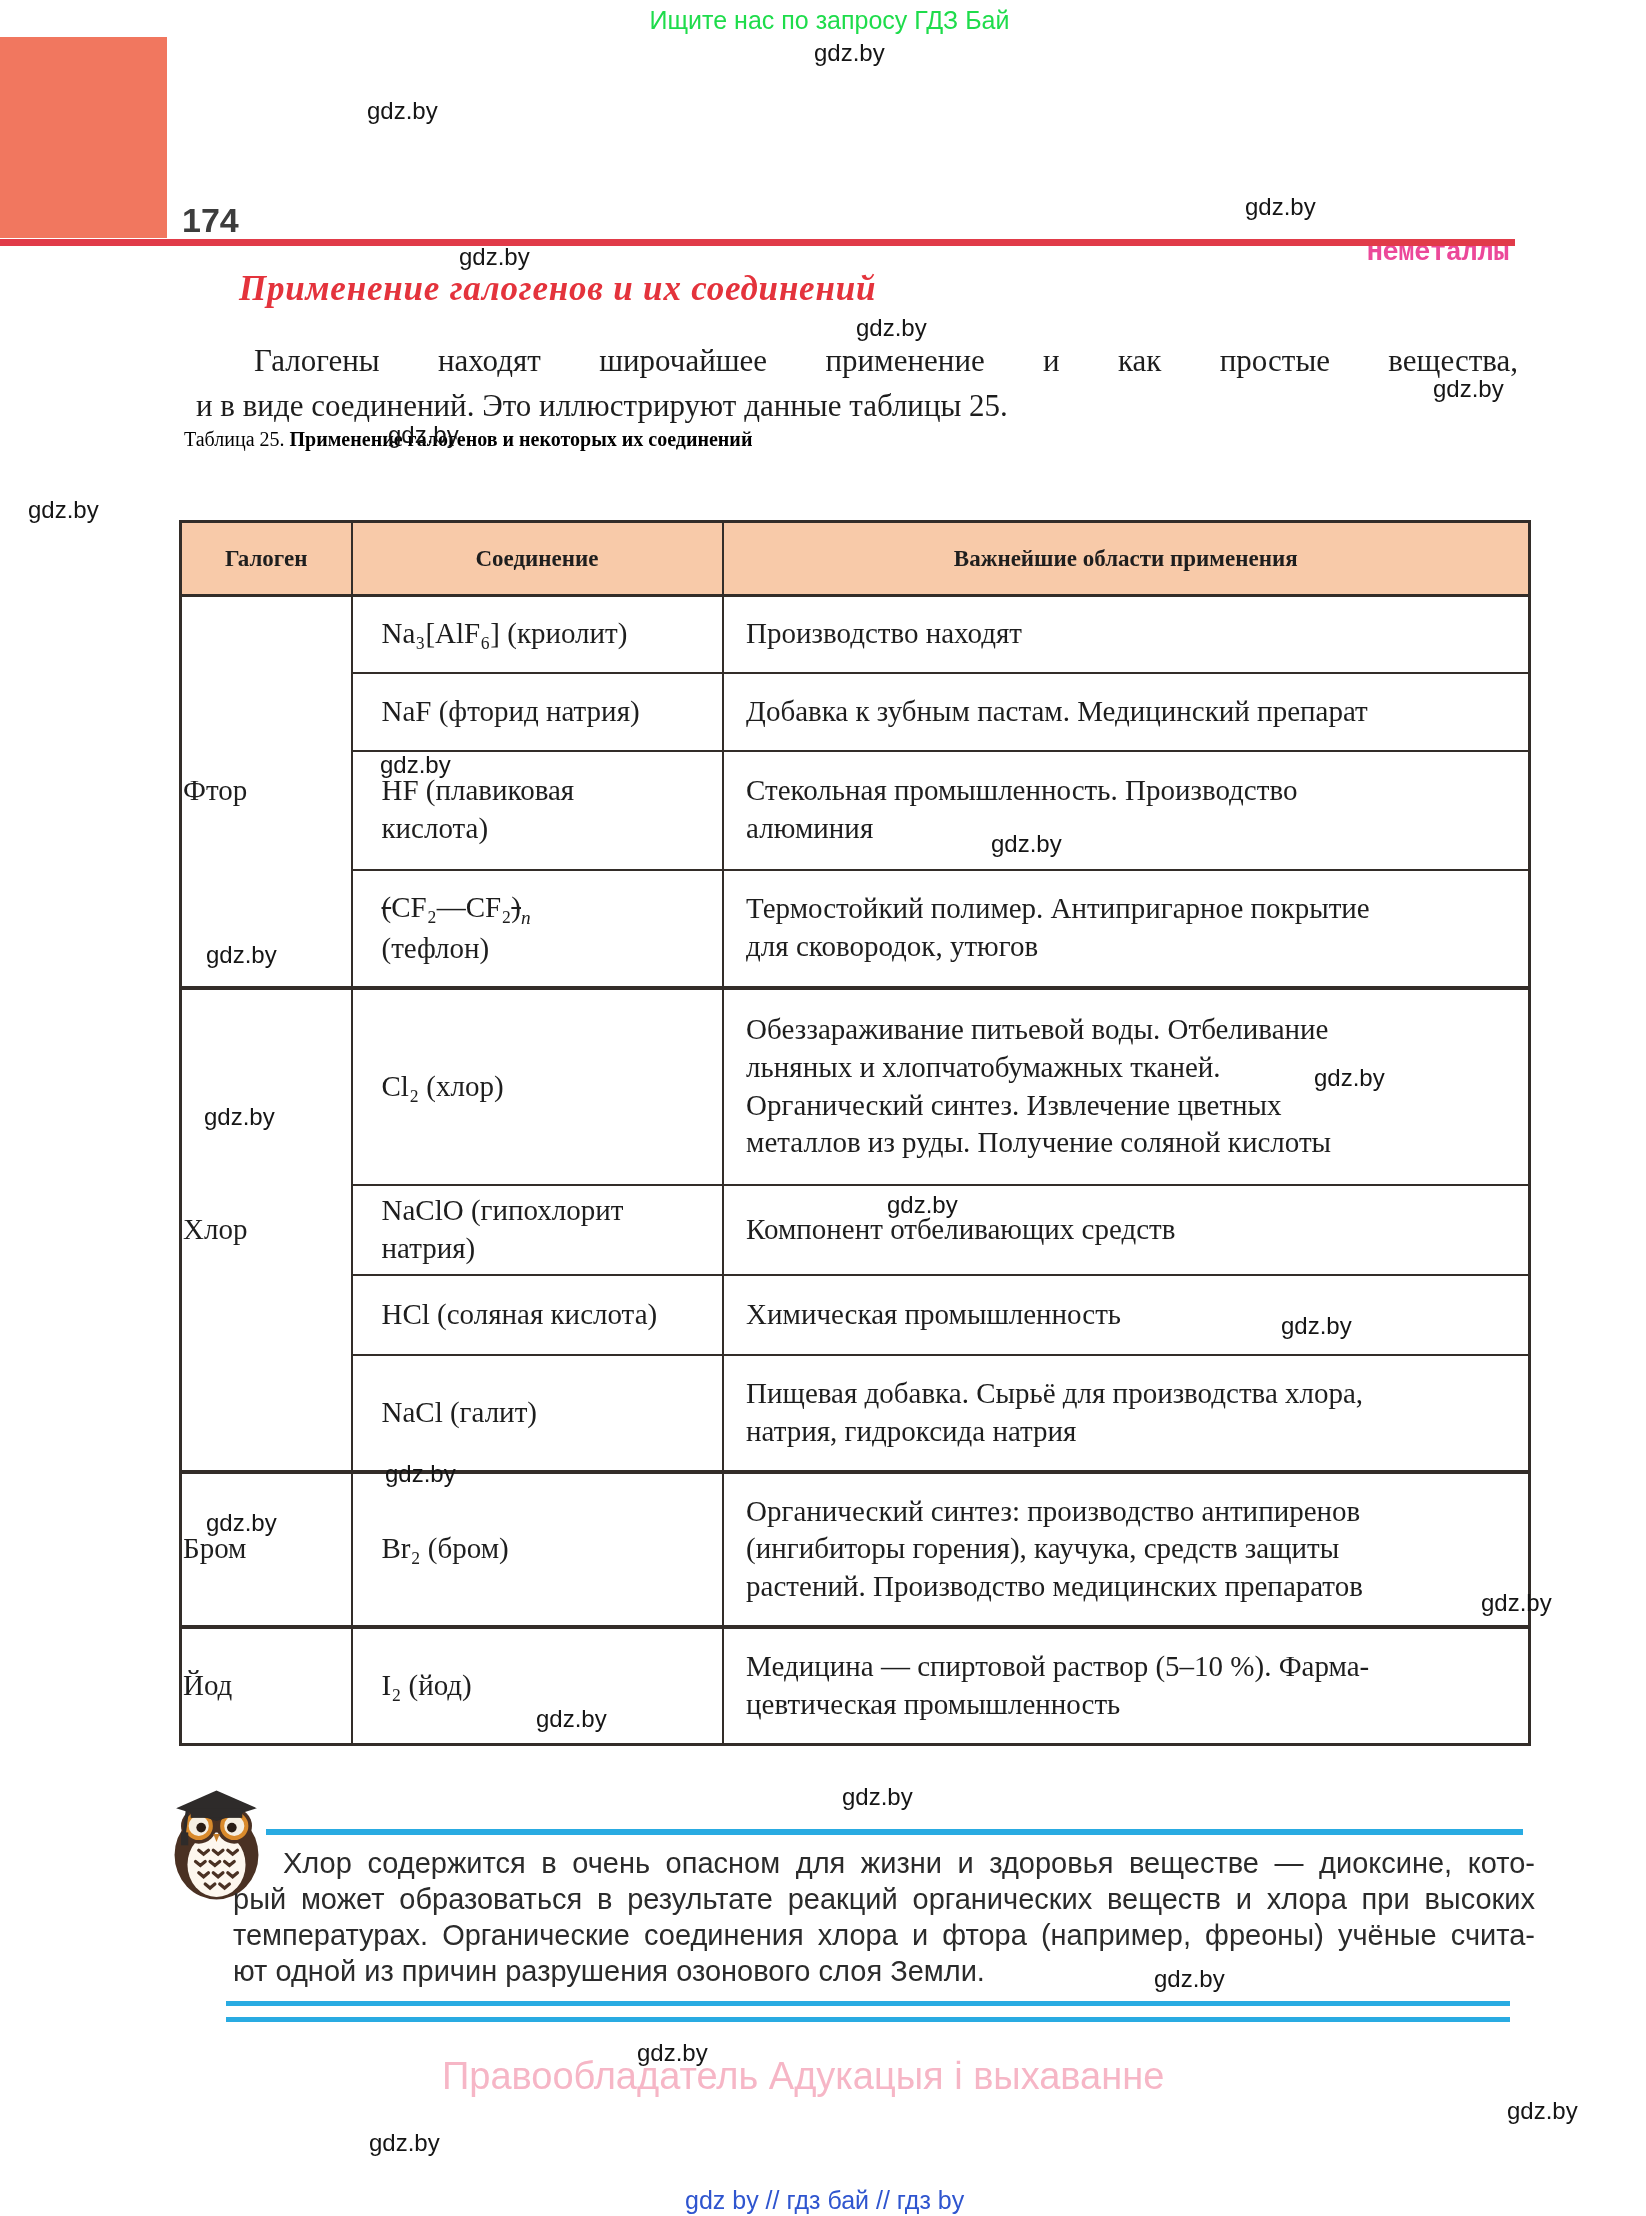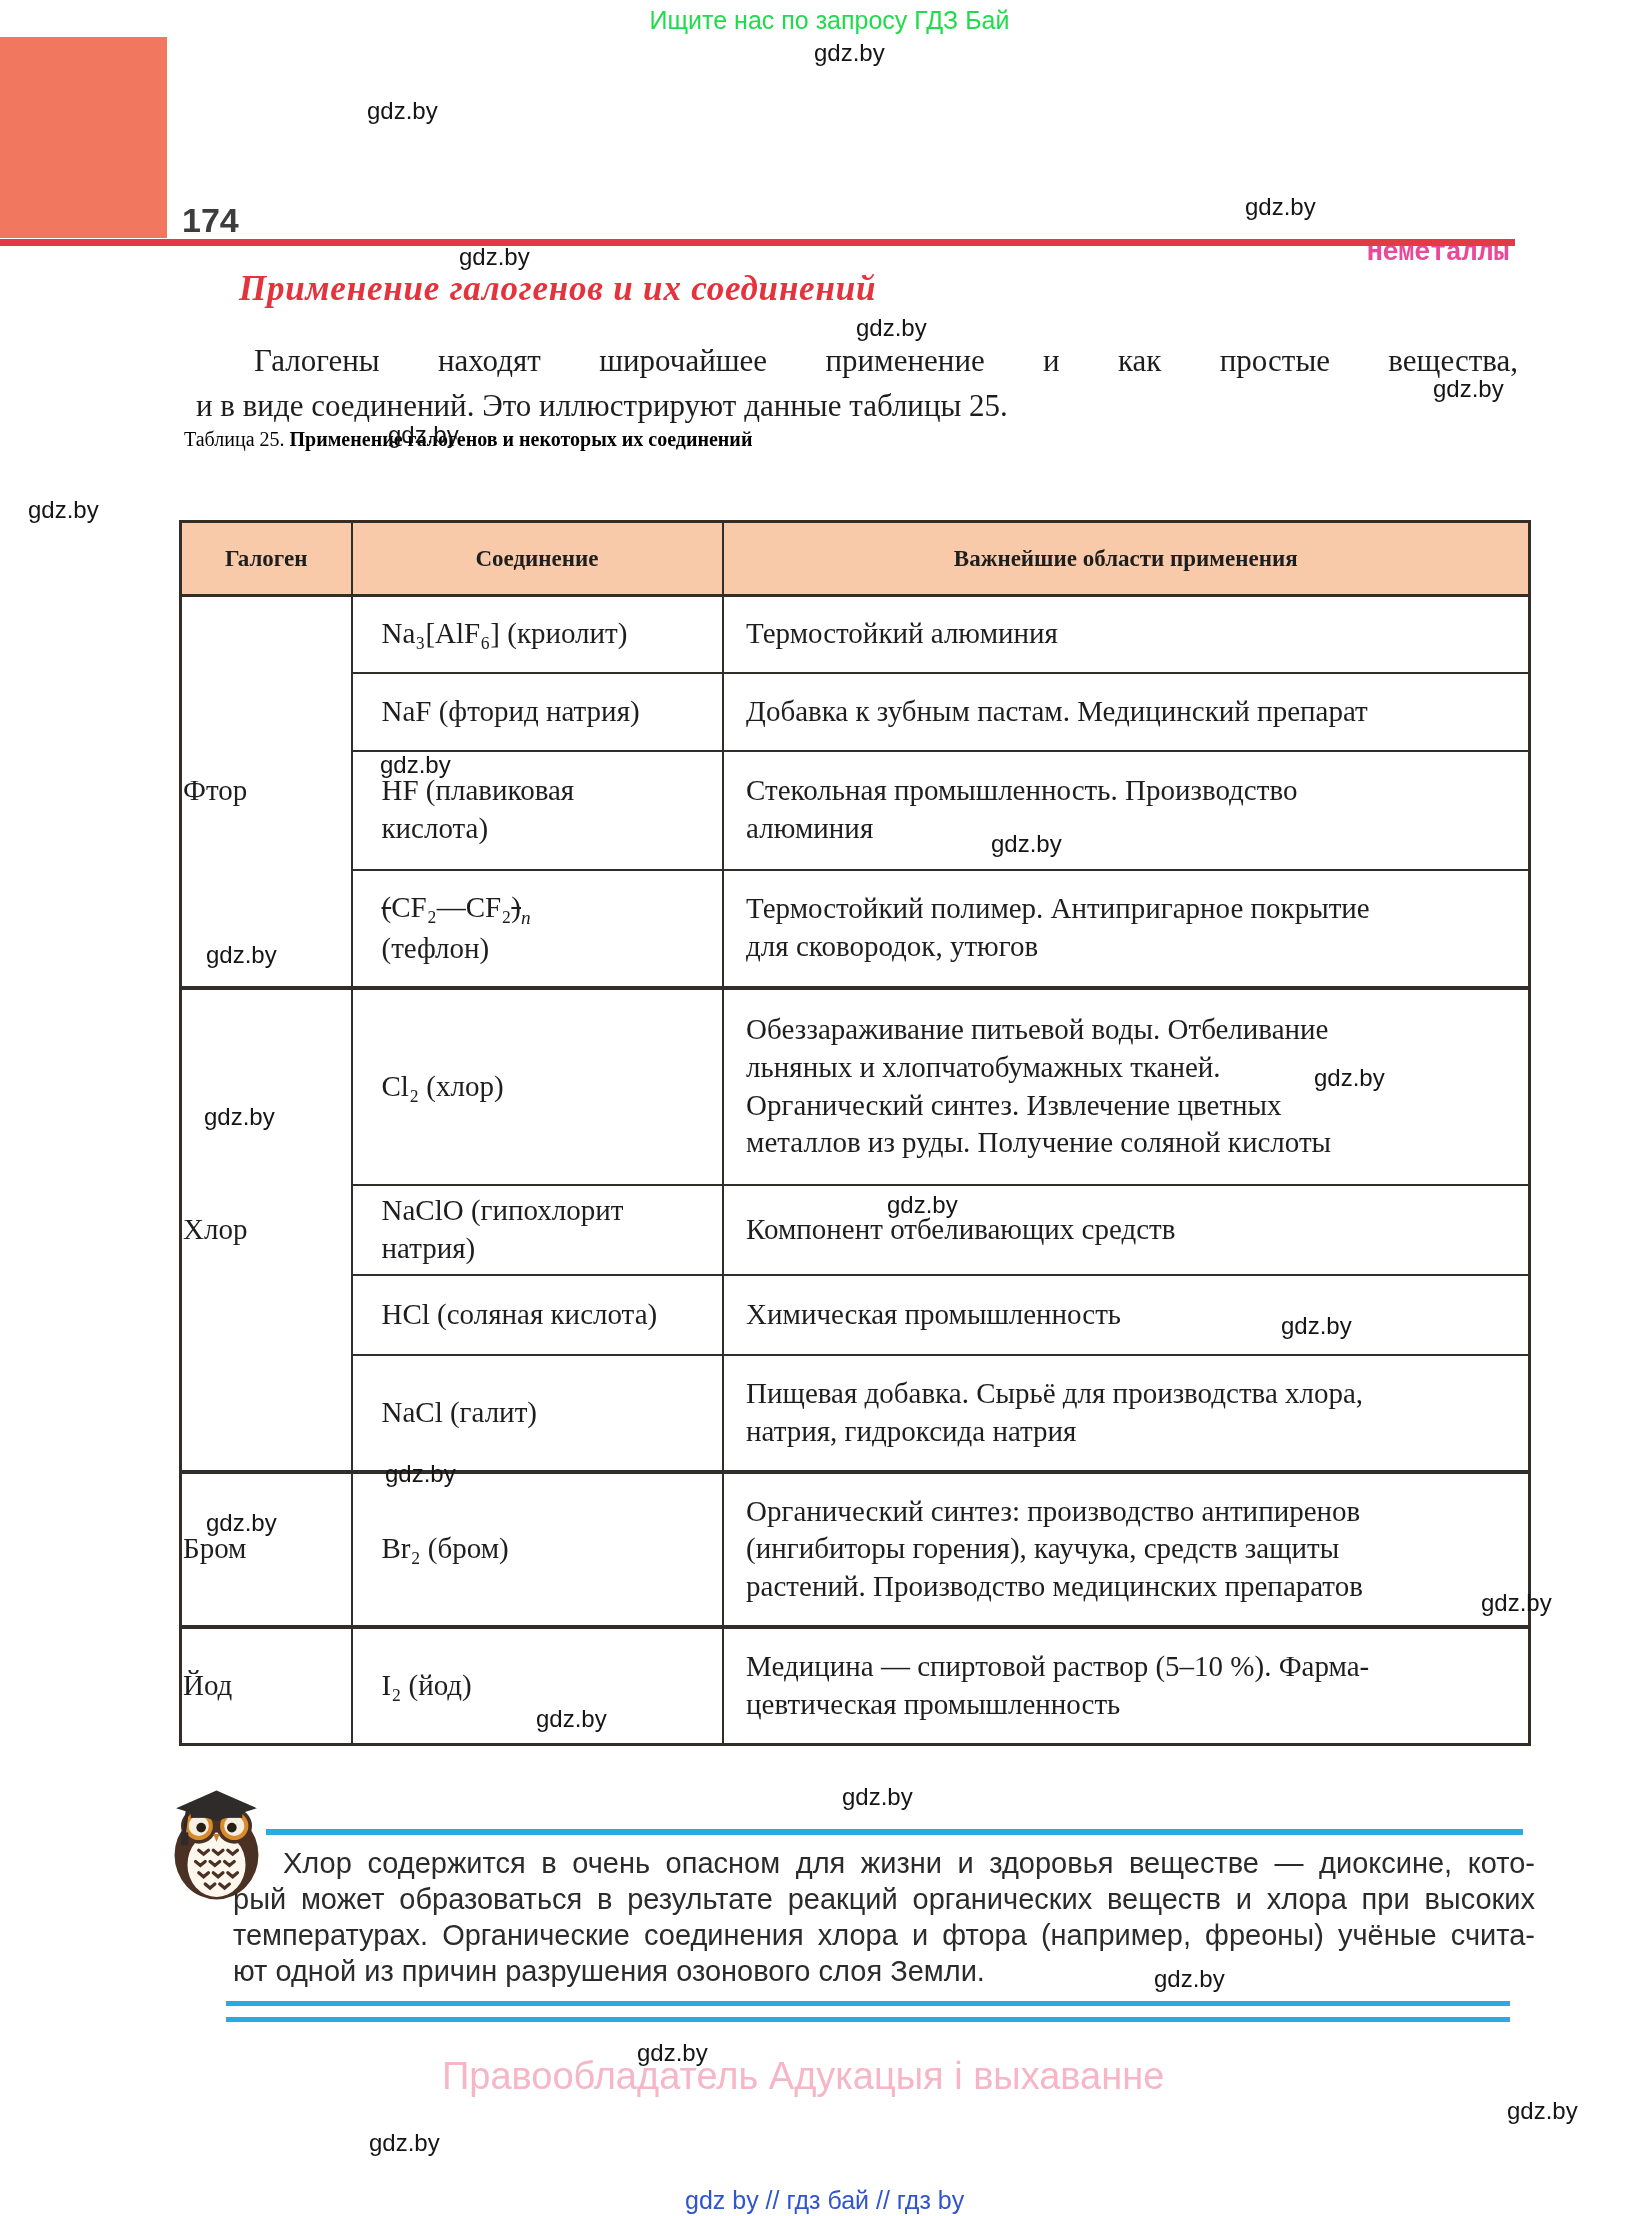--- a/index.html
+++ b/index.html
@@ -89,21 +89,21 @@
       <tr style="height:74px">
         <th>Галоген</th>
         <th>Соединение</th>
         <th>Важнейшие области применения</th>
       </tr>
     </thead>
     <tbody>
       <tr style="height:77px">
         <td class="halogen-cell" rowspan="4">Фтор</td>
         <td class="compound-cell">Na₃[AlF₆] (криолит)</td>
-        <td class="app-cell">Термостойкий алюминия</td>
+        <td class="app-cell">Производство находят</td>
       </tr>
       <tr style="height:78px">
         <td class="compound-cell">NaF (фторид натрия)</td>
         <td class="app-cell">Добавка к зубным пастам. Медицинский препарат</td>
       </tr>
       <tr style="height:119px">
         <td class="compound-cell">HF (плавиковая
 кислота)</td>
         <td class="app-cell">Стекольная промышленность. Производство
 алюминия</td>

